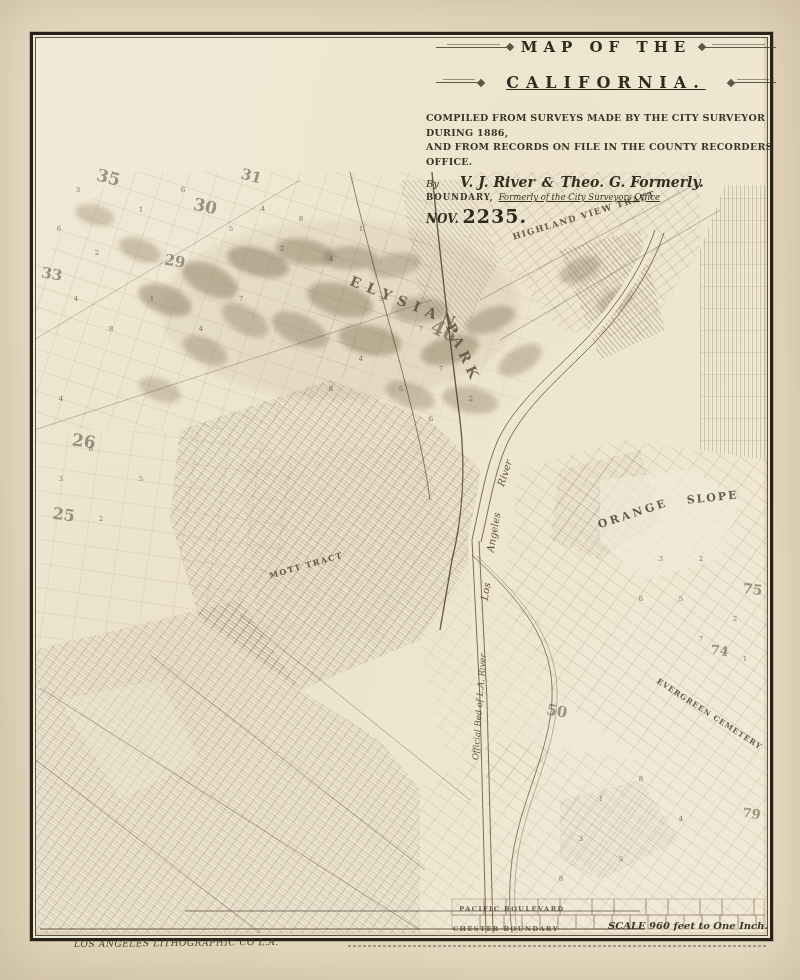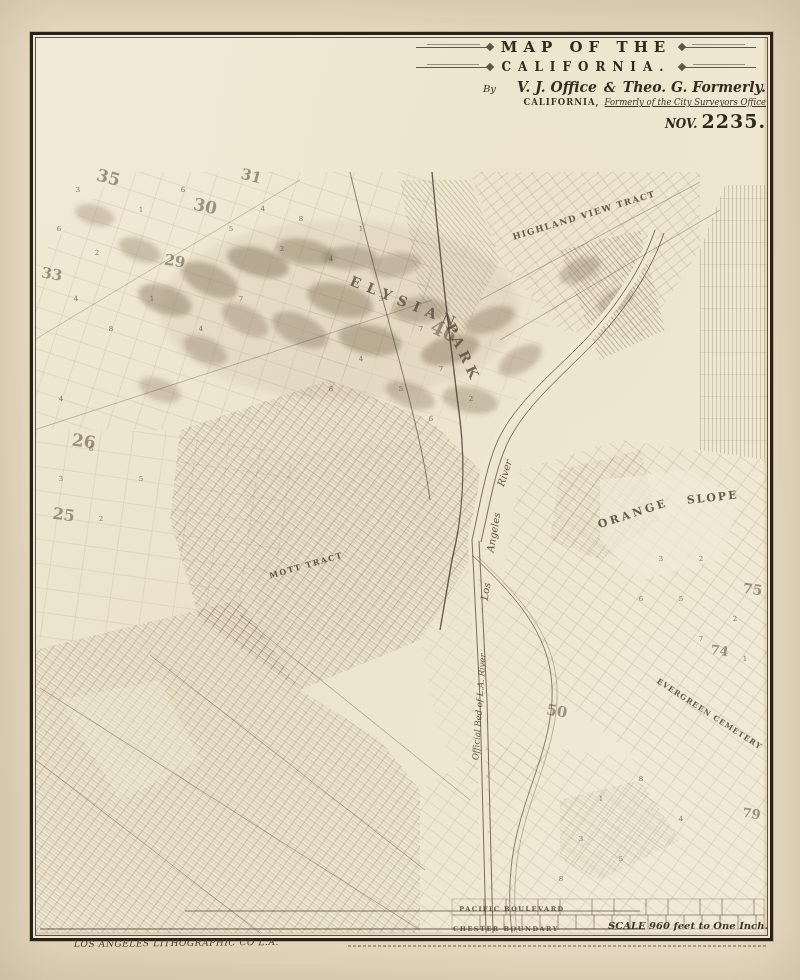--- a/index.html
+++ b/index.html
@@ -27,32 +27,32 @@
     pointer-events:none;}
   #map-svg{position:absolute;left:0;top:0;width:800px;height:980px;}
   #map-svg text{font-family:"DejaVu Serif", serif;fill:#4a3f30;}
   #map-svg .park{font-weight:bold;fill:#574b39;opacity:.8;}
   #map-svg .tract{font-weight:bold;fill:#4e4232;opacity:.85;}
   #map-svg .ital{font-style:italic;fill:#504433;opacity:.9;}
   #map-svg .scale{font-style:italic;font-weight:bold;fill:#332c21;opacity:.95;}
   #map-svg .snum{font-weight:bold;fill:#564a39;opacity:.55;}
   #map-svg .lnum{fill:#5a4e3e;opacity:.75;}
 
-  .title-block{position:absolute;left:406px;top:38px;width:360px;text-align:right;color:#30291e;}
+  .title-block{position:absolute;left:426px;top:38px;width:360px;text-align:left;color:#30291e;}
   .kicker-row{display:flex;align-items:center;justify-content:center;}
   .flourish{flex:1;height:1px;background:#473d2d;position:relative;margin:0 10px;opacity:.85;}
   .flourish::before{content:"";position:absolute;top:-2.5px;width:6px;height:6px;background:#473d2d;transform:rotate(45deg);}
   .flourish.left::before{right:-2px;}
   .flourish.right::before{left:-2px;}
   .flourish::after{content:"";position:absolute;top:-3px;left:15%;right:15%;height:1px;background:rgba(71,61,45,.6);}
   .kicker{display:inline-block;margin:0;font-size:15px;font-weight:bold;letter-spacing:6px;white-space:nowrap;}
   .main-title{margin:2px 0 0;font-size:27px;font-weight:bold;letter-spacing:.5px;white-space:nowrap;
     text-shadow:1.5px 1.5px 0 #a5967c, 2.5px 2.5px 0 rgba(48,41,30,.5);}
   .subtitle-row{display:flex;align-items:center;justify-content:center;margin-top:3px;}
-  .subtitle{display:inline-block;margin:1px;font-size:12px;font-weight:bold;letter-spacing:7px;white-space:nowrap;}
+  .subtitle{display:inline-block;margin:14px;font-size:16px;font-weight:bold;letter-spacing:7px;white-space:nowrap;text-decoration:underline;}
   .compiled{margin-top:5px;font-size:9.5px;font-weight:bold;letter-spacing:.3px;line-height:1.55;color:#3a3225;}
   .credits{margin-top:4px;font-size:14px;font-weight:bold;font-style:italic;color:#332c20;}
   .credits .by{font-size:10px;font-weight:normal;margin-right:21px;}
   .credits .amp{font-size:13px;margin:0 7px;}
   .role{margin-top:2px;font-size:8.5px;color:#3a3225;}
   .role .caps{font-weight:bold;letter-spacing:1px;}
   .role .it{font-style:italic;margin-left:5px;text-decoration:underline;}
   .date{margin-top:3px;}
   .date .mo{font-size:12px;font-weight:bold;font-style:italic;margin-right:4px;}
   .date .yr{font-size:19px;font-weight:bold;letter-spacing:1px;}
@@ -282,25 +282,29 @@
     <div class="kicker-row">
       <span class="flourish left"></span>
       <h1 class="kicker">MAP OF THE</h1>
       <span class="flourish right"></span>
     </div>
     <div class="subtitle-row">
       <span class="flourish left"></span>
       <h3 class="subtitle">CALIFORNIA.</h3>
       <span class="flourish right"></span>
     </div>
+    <div class="compiled">
+      <div>COMPILED FROM SURVEYS MADE BY THE CITY SURVEYOR DURING 1886,</div>
+      <div>AND FROM RECORDS ON FILE IN THE COUNTY RECORDERS OFFICE.</div>
+    </div>
     <div class="credits">
-      <span class="by">By</span><span>V. J. Office</span><span class="amp">&amp;</span><span>Theo. G. Formerly.</span>
+      <span class="by">By</span><span>V. J. River</span><span class="amp">&amp;</span><span>Theo. G. Formerly.</span>
     </div>
     <div class="role">
-      <span class="caps">CALIFORNIA,</span><span class="it">Formerly of the City Surveyors Office</span>
+      <span class="caps">BOUNDARY,</span><span class="it">Formerly of the City Surveyors Office</span>
     </div>
     <div class="date">
       <span class="mo">NOV.</span><span class="yr">2235.</span>
     </div>
   </div>
 
   <div class="imprint">LOS ANGELES LITHOGRAPHIC CO L.A.</div>
   <div class="fine-print-line"></div>
 </div>
 

